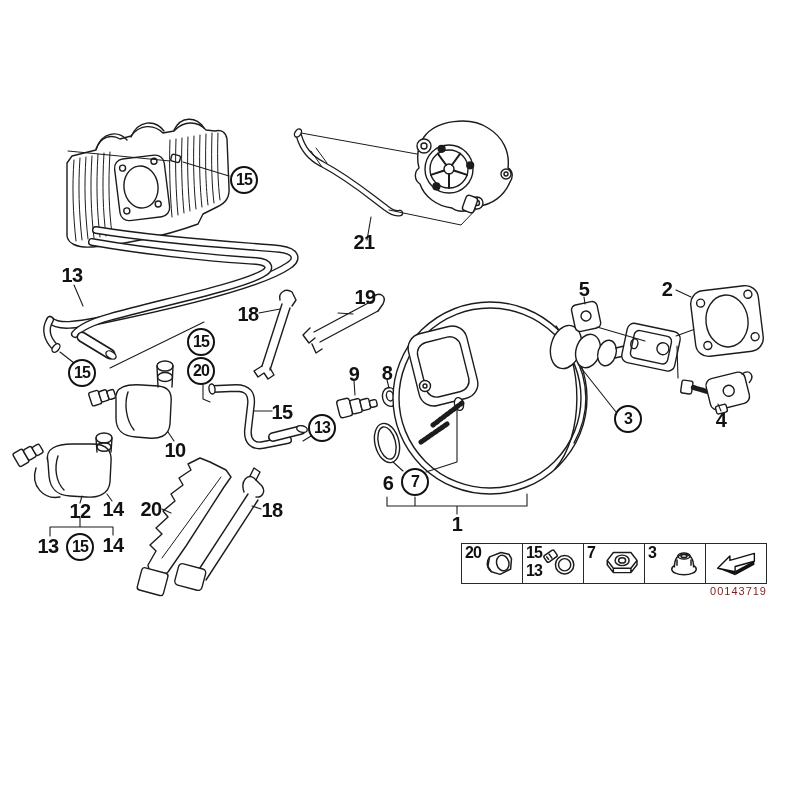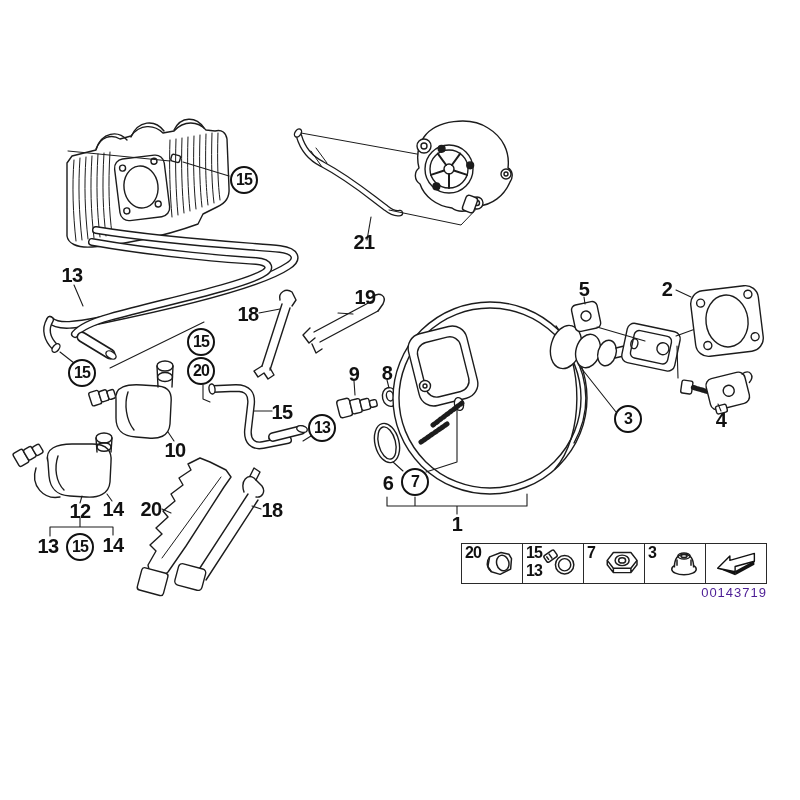--- a/index.html
+++ b/index.html
@@ -16,21 +16,21 @@
   
   #legend{position:absolute;left:461px;top:543px;width:306px;height:41px;
           border:1.6px solid #2a2a2a;display:flex;background:#fff;box-sizing:border-box;}
   #legend .cell{position:relative;flex:1 1 0;border-right:1.6px solid #2a2a2a;box-sizing:border-box;}
   #legend .cell:last-child{border-right:none;}
   #legend .labs{position:absolute;left:3px;top:0px;display:flex;flex-direction:column;
           line-height:18px;font-weight:bold;font-size:16px;color:#111;letter-spacing:-1px;}
   #legend .licon{position:absolute;right:0px;top:2px;width:42px;height:34px;}
   #legend .cell.fullicon .licon{left:50%;transform:translateX(-50%);}
   #legend-code{position:absolute;left:617px;top:585px;width:150px;text-align:right;
-          font-size:13px;letter-spacing:1px;color:#4c1d95;}
+          font-size:11px;letter-spacing:1px;color:#7f1d1d;}
   
   #footer{position:absolute;left:0;top:700px;width:800px;height:100px;}
 </style>
 </head>
 <body>
 
 <div id="stage">
 
   <svg id="art" viewBox="0 0 800 800" fill="none" stroke="#1c1c1c" stroke-width="1.4" stroke-linecap="round" stroke-linejoin="round">
 

